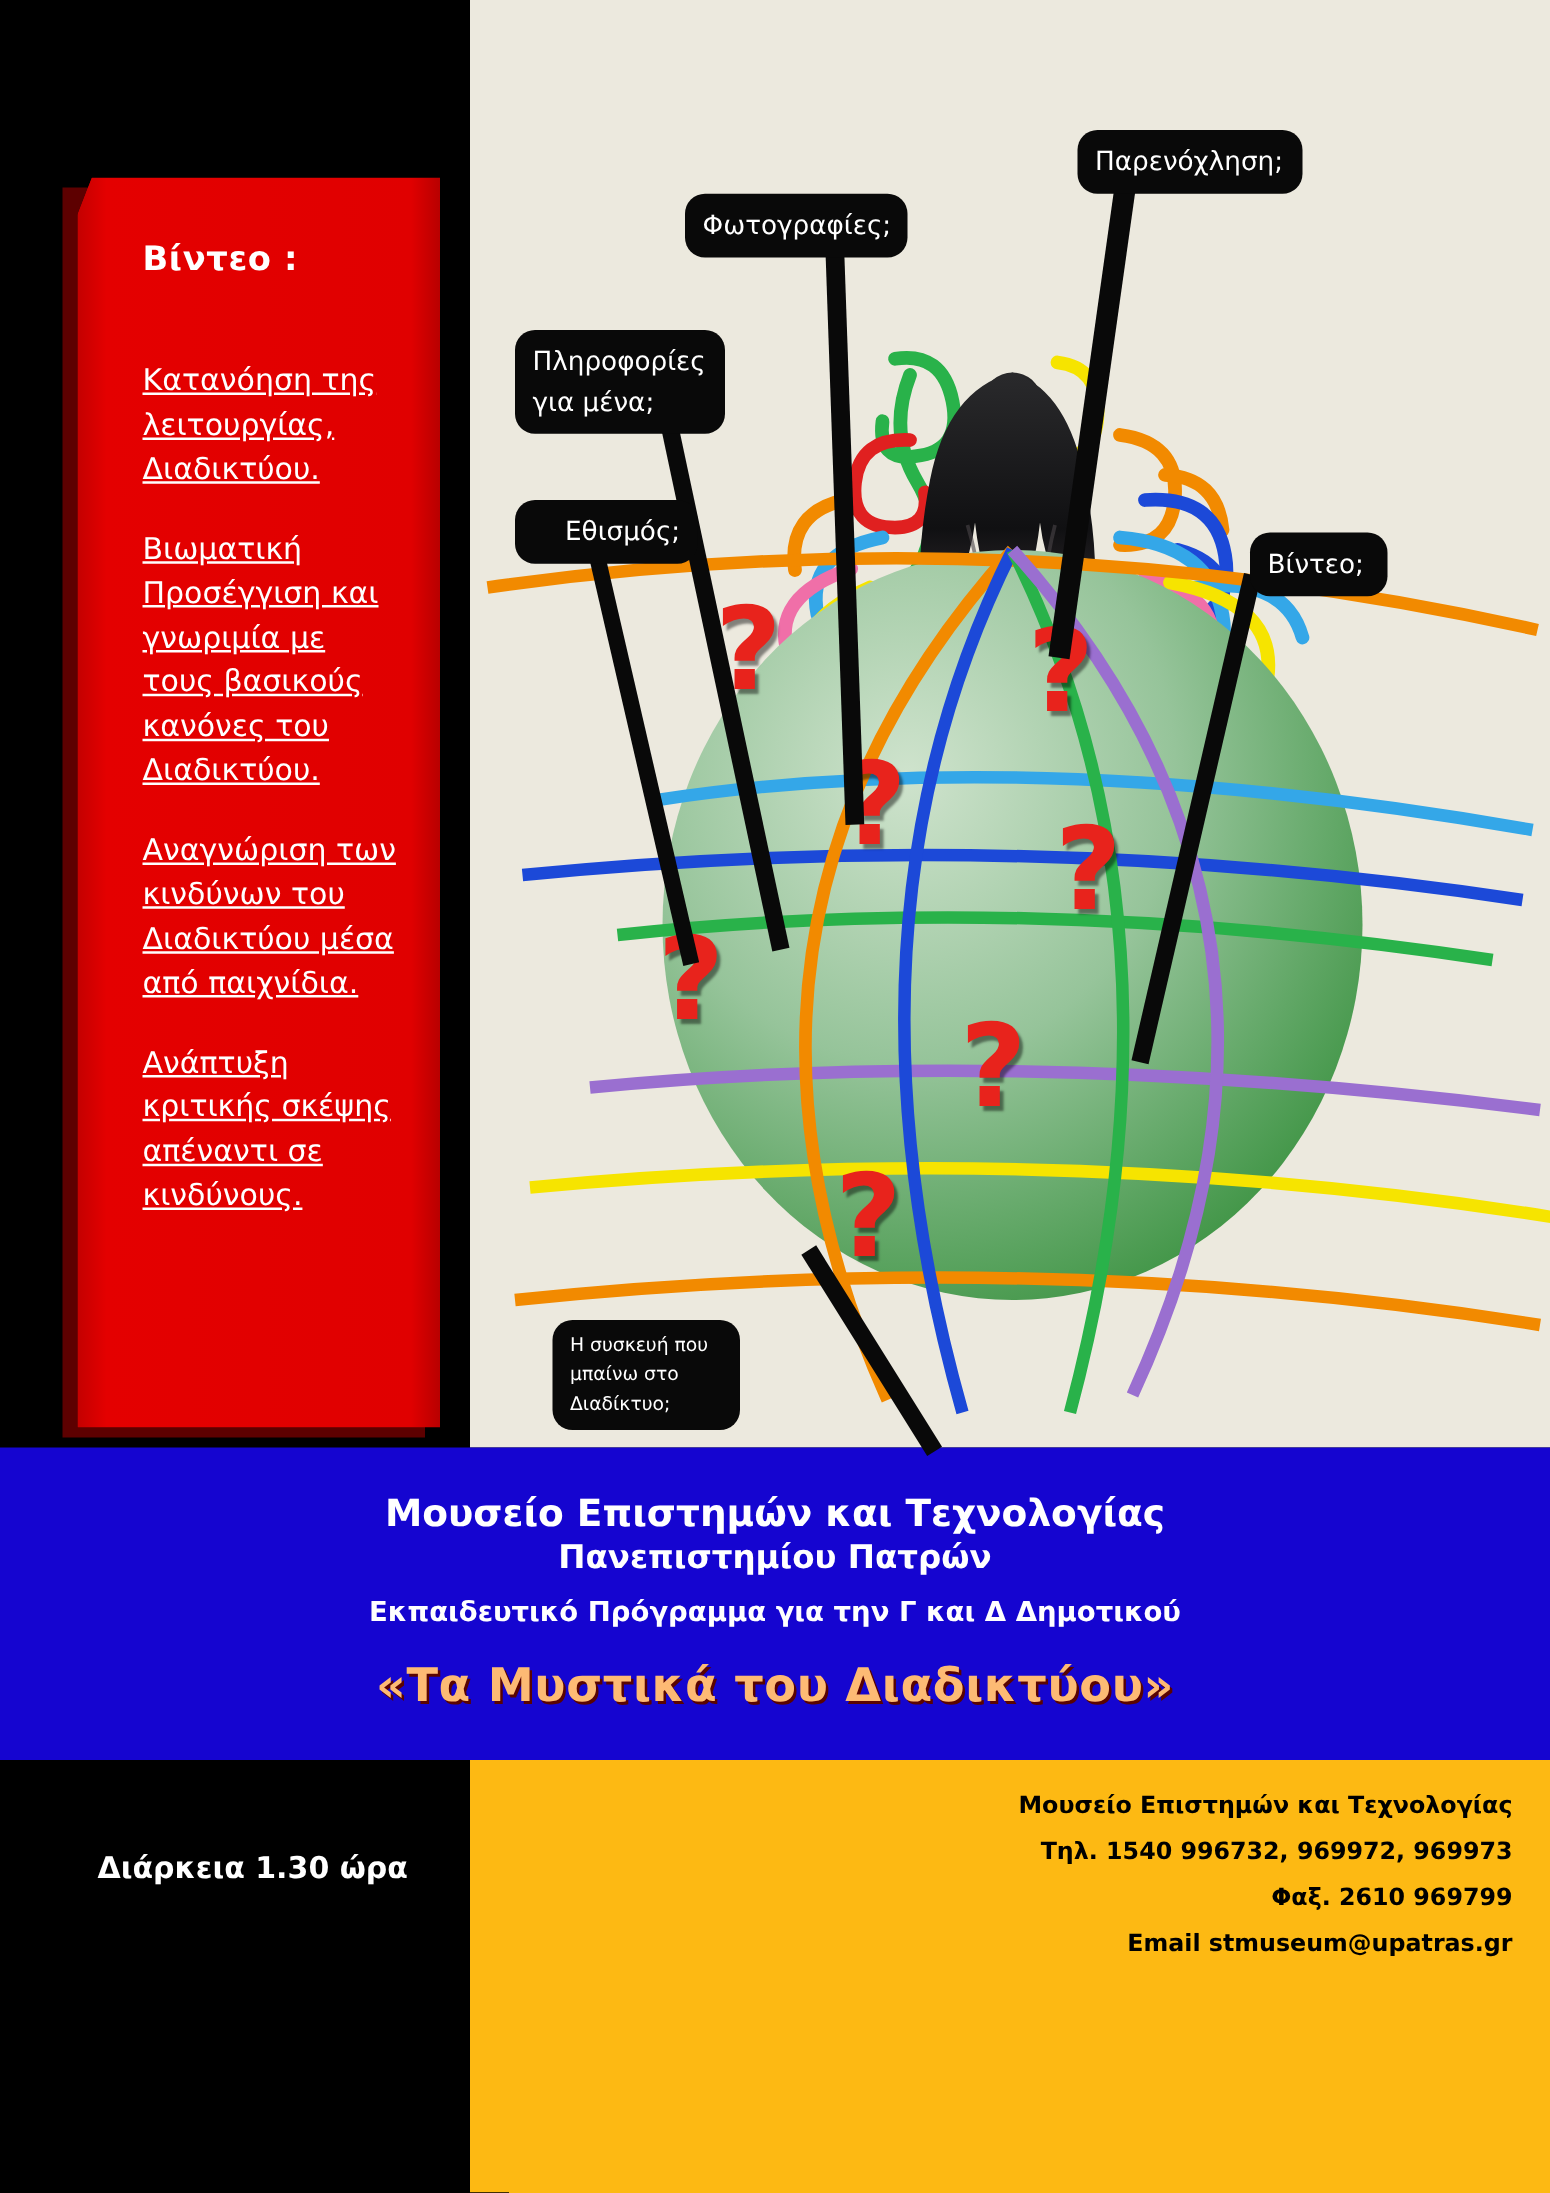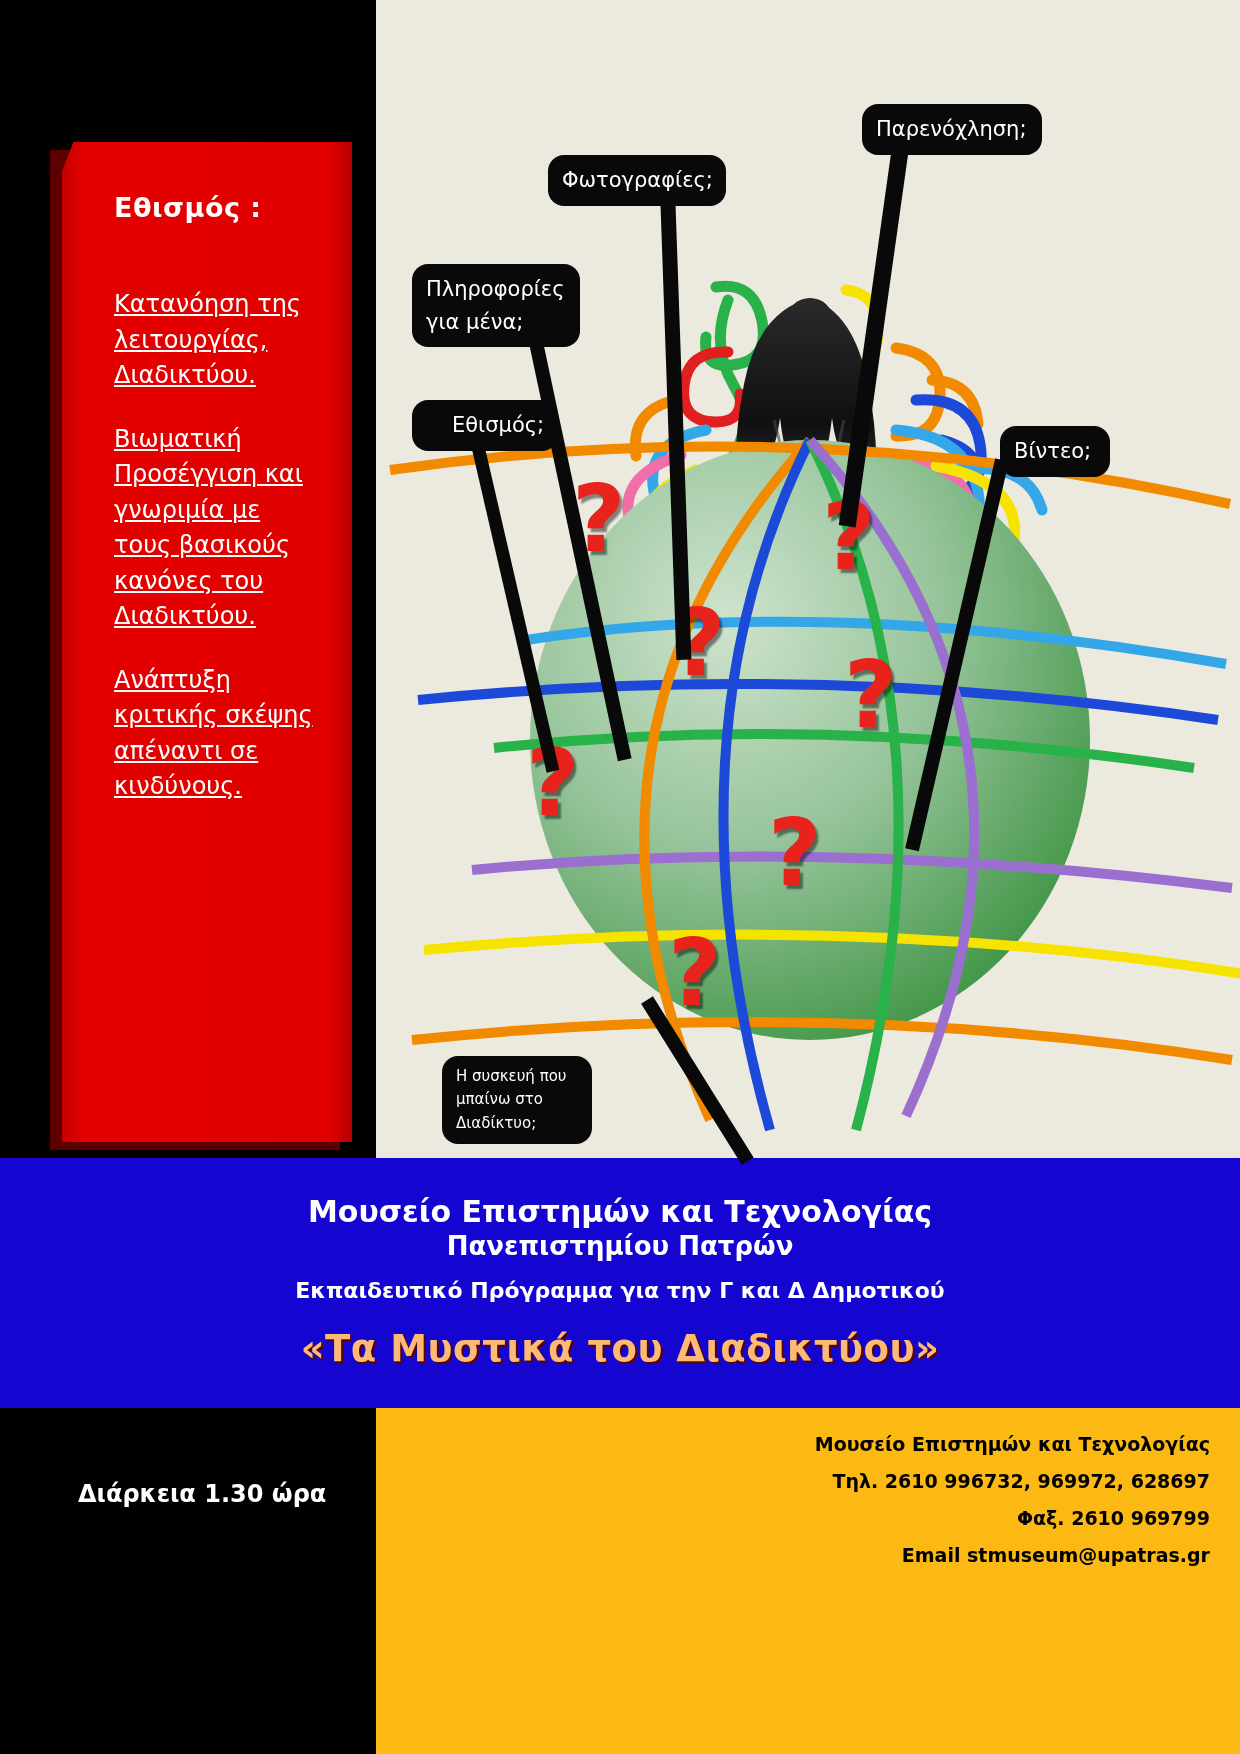--- a/index.html
+++ b/index.html
@@ -187,38 +187,39 @@
 
   <div class="bubble" style="left:1000px;top:426px;width:82px;">Βίντεο;</div>
 
   <div class="bubble" style="left:418px;top:1056px;width:122px;font-size:15px;margin-left:24px;">Η συσκευή που
 μπαίνω  στο
 Διαδίκτυο;</div>
 
   <div class="red-shadow"></div>
   <div class="red-box">
     <div class="red-box-inner">
-      <div class="goals-title">Εθισμός :</div>
+      <div class="goals-title">Βίντεο :</div>
       <p class="goal-p">Κατανόηση της λειτουργίας, Διαδικτύου.</p>
       <p class="goal-p">Βιωματική Προσέγγιση και γνωριμία με τους βασικούς κανόνες του Διαδικτύου.</p>
+      <p class="goal-p">Αναγνώριση των  κινδύνων του Διαδικτύου μέσα από παιχνίδια.</p>
       <p class="goal-p">Ανάπτυξη κριτικής σκέψης απέναντι σε κινδύνους.</p>
     </div>
   </div>
 
   <div class="blue-band">
     <p class="org1">Μουσείο  Επιστημών και Τεχνολογίας</p>
     <p class="org2">Πανεπιστημίου Πατρών</p>
     <p class="prog">Εκπαιδευτικό Πρόγραμμα για την Γ και Δ Δημοτικού</p>
     <p class="title-main">«Τα Μυστικά του Διαδικτύου»</p>
   </div>
 
   <div class="bottom-strip"></div>
   <div class="yellow-box">
     <div class="contact">
       <div>Μουσείο Επιστημών και Τεχνολογίας</div>
-      <div>Τηλ. 2610 996732, 969972, 628697</div>
+      <div>Τηλ. 1540 996732, 969972, 969973</div>
       <div>Φαξ. 2610 969799</div>
       <div>Email stmuseum@upatras.gr</div>
     </div>
   </div>
   <div class="duration">Διάρκεια  1.30 ώρα</div>
 
 </div>
 
 </body></html>

